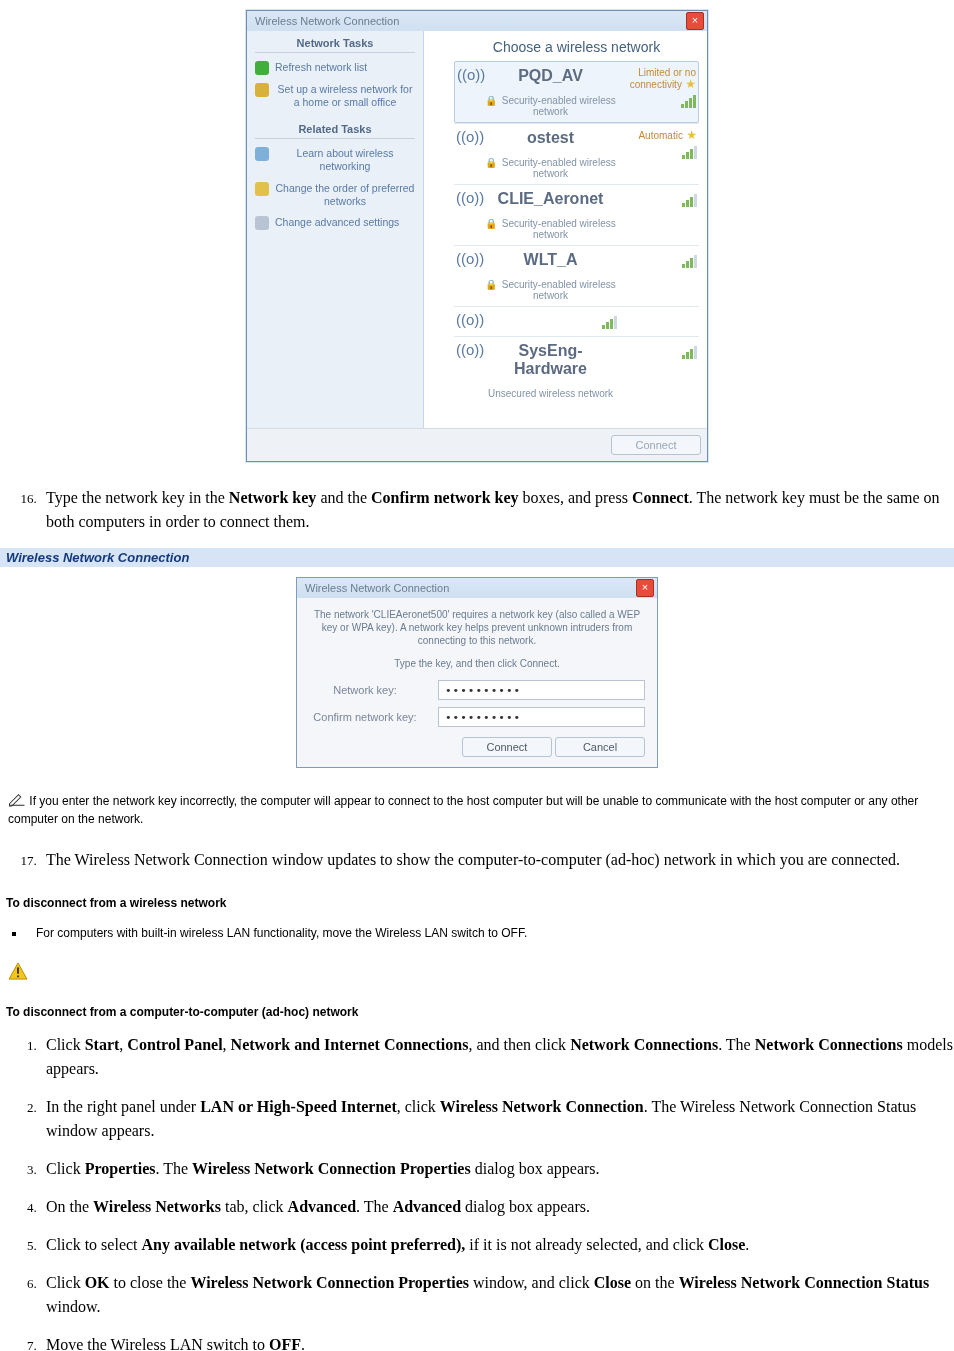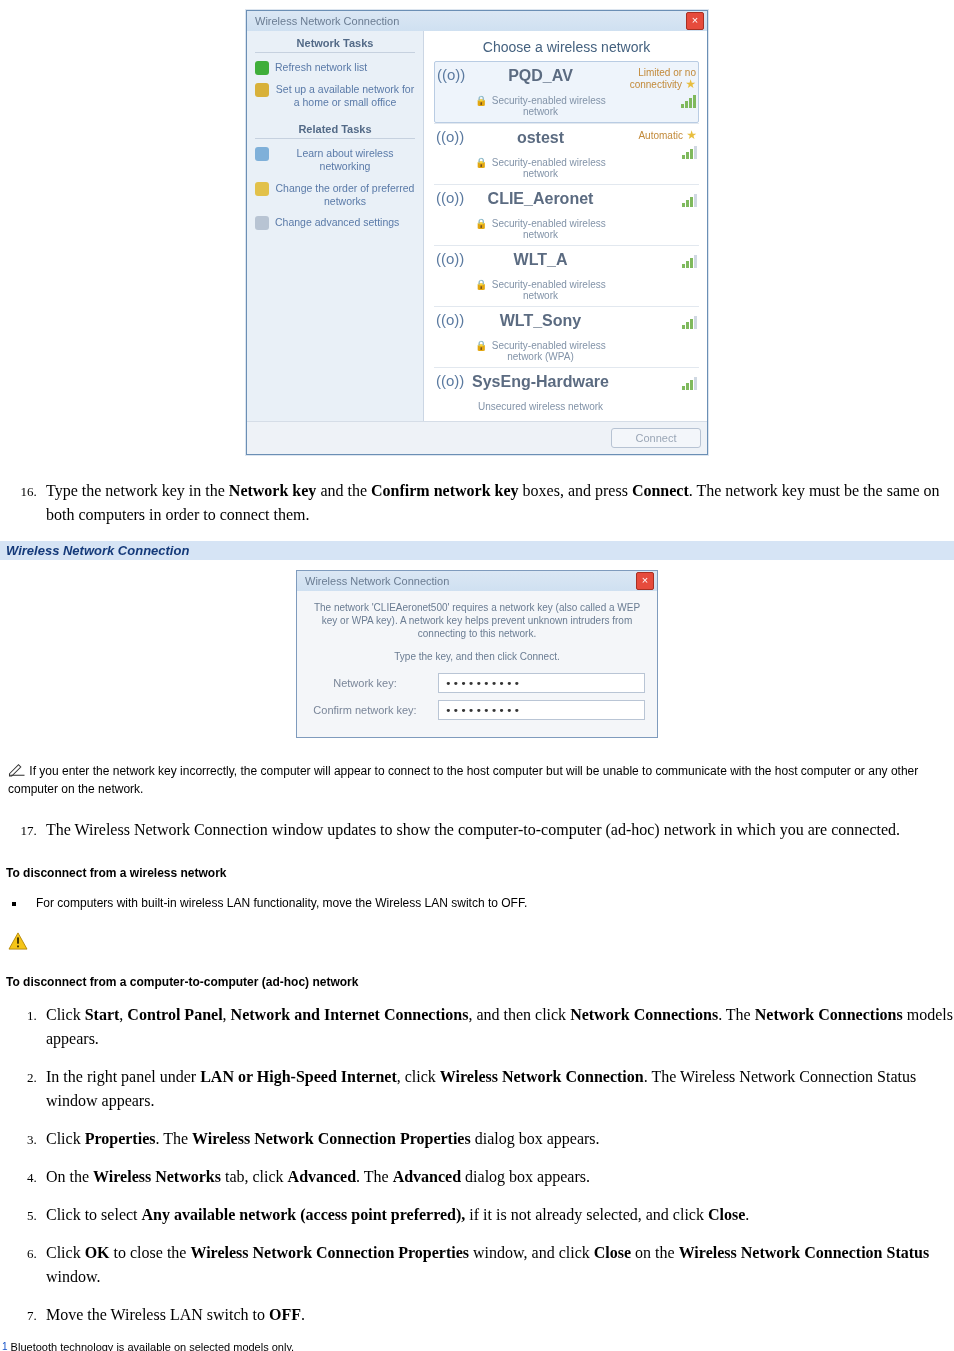--- a/index.html
+++ b/index.html
@@ -101,20 +101,21 @@
     background: #e64b3c;
     border: 1px solid #a82f22;
     color: #fff;
     font-size: 11px;
     line-height: 14px;
     text-align: center;
     border-radius: 2px;
   }
   .xp-body {
     display: flex;
+    gap: 20px;
   }
   .xp-side {
     width: 160px;
     background: #e9f0f7;
     border-right: 1px solid #cbd6e4;
     padding: 6px 8px 10px 8px;
   }
   .xp-side-head {
     font-weight: bold;
     color: #536a87;
@@ -137,21 +138,21 @@
     border-radius: 3px;
   }
   .ic-refresh { background: #3fae3a; }
   .ic-setup   { background: #d8b13a; }
   .ic-learn   { background: #7fb0d9; }
   .ic-order   { background: #e2c14a; }
   .ic-adv     { background: #b8c4d3; }
 
   .xp-main {
     flex: 1;
-    padding: 8px 8px 4px 10px;
+    padding: 8px 8px 24px 10px;
   }
   .xp-main h3 {
     margin: 0 0 6px 0;
     font-size: 14px;
     font-weight: normal;
     color: #44617f;
   }
   .xp-help {
     font-size: 10px;
     color: #5c6f86;
@@ -274,21 +275,21 @@
     </div>
     <div class="xp-body">
       <div class="xp-side">
         <div class="xp-side-head">Network Tasks</div>
         <div class="xp-side-item">
           <span class="ic ic-refresh"></span>
           <span>Refresh network list</span>
         </div>
         <div class="xp-side-item">
           <span class="ic ic-setup"></span>
-          <span>Set up a available network for a home or small office</span>
+          <span>Set up a wireless network for a home or small office</span>
         </div>
 
         <div class="xp-side-head" style="margin-top:14px">Related Tasks</div>
         <div class="xp-side-item">
           <span class="ic ic-learn"></span>
           <span>Learn about wireless networking</span>
         </div>
         <div class="xp-side-item">
           <span class="ic ic-order"></span>
           <span>Change the order of preferred networks</span>
@@ -349,24 +350,20 @@
               </div>
               <div class="status-col"><div class="bars w3">
                   <span></span>
                   <span></span>
                   <span></span>
                   <span></span>
                 </div></div>
             </div>
             <div class="net-item">
               <div class="antenna">((ο))</div>
-              <div>
-                <div class="ssid">WLT_Sony</div>
-                <div class="sec"><span class="lock">🔒</span>Security-enabled wireless network (WPA)</div>
-              </div>
               <div class="status-col"><div class="bars w3">
                   <span></span>
                   <span></span>
                   <span></span>
                   <span></span>
                 </div></div>
             </div>
             <div class="net-item">
               <div class="antenna">((ο))</div>
               <div>
@@ -407,20 +404,24 @@
       <div class="dlg-help">The network 'CLIEAeronet500' requires a network key (also called a WEP key or WPA key). A network key helps prevent unknown intruders from connecting to this network.</div>
       <div class="dlg-help">Type the key, and then click Connect.</div>
       <div class="dlg-row">
         <label>Network key:</label>
         <div class="dlg-input">••••••••••</div>
       </div>
       <div class="dlg-row">
         <label>Confirm network key:</label>
         <div class="dlg-input">••••••••••</div>
       </div>
+      <div class="dlg-btns">
+        <span class="xp-btn">Connect</span>
+        <span class="xp-btn">Cancel</span>
+      </div>
     </div>
   </div>
 </div>
 
 <div class="note-row">
   <svg class="pen-ic" viewBox="0 0 24 18">
     <path d="M2 14 L14 2 L17 5 L5 17 L2 17 Z" fill="none" stroke="#333" stroke-width="1.4"></path>
     <path d="M3 16 L22 16" stroke="#333" stroke-width="1.4"></path>
   </svg><span> If you enter the network key incorrectly, the computer will appear to connect to the host computer but will be unable to communicate with the host computer or any other computer on the network.</span>
 </div>

